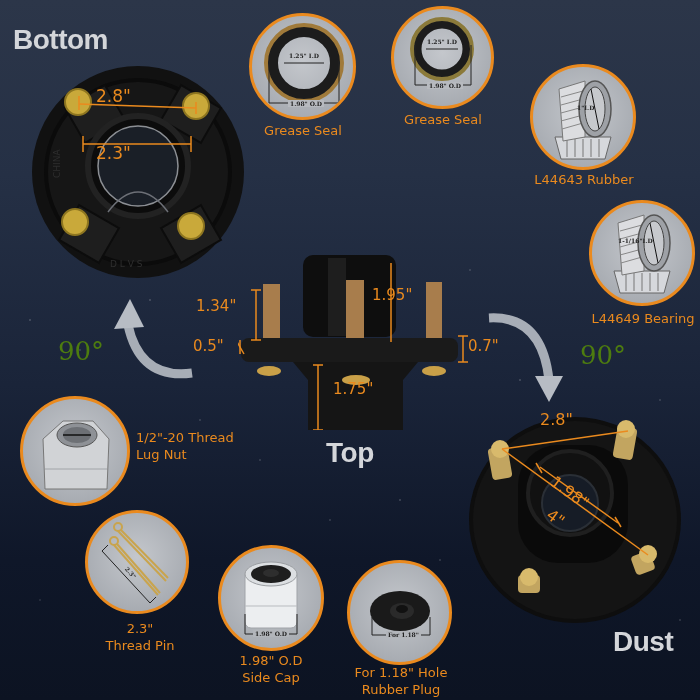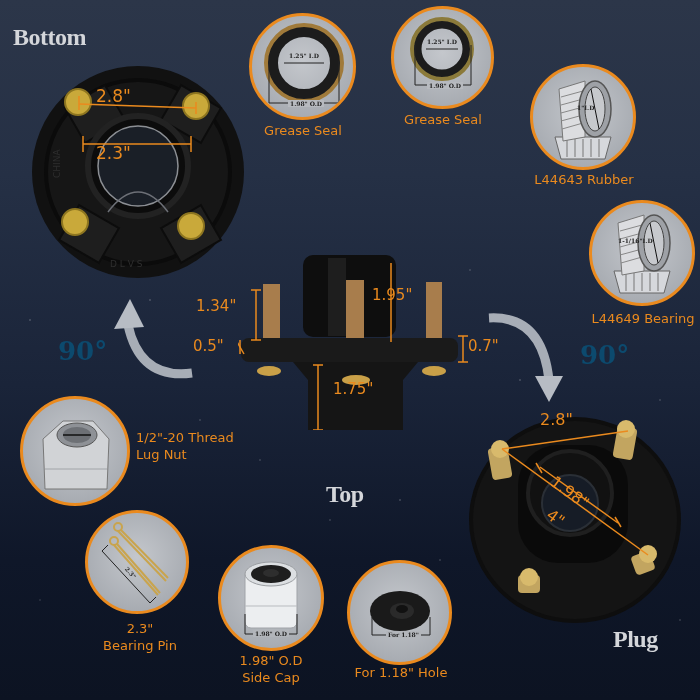--- a/index.html
+++ b/index.html
@@ -22,30 +22,30 @@
       radial-gradient(1px 1px at 520px 380px, rgba(255,255,255,.5), transparent),
       radial-gradient(1px 1px at 660px 400px, rgba(255,255,255,.4), transparent),
       radial-gradient(1px 1px at 680px 620px, rgba(255,255,255,.4), transparent),
       radial-gradient(1px 1px at 40px 600px, rgba(255,255,255,.3), transparent),
       radial-gradient(1px 1px at 330px 520px, rgba(255,255,255,.4), transparent),
       radial-gradient(1px 1px at 610px 250px, rgba(255,255,255,.4), transparent),
       radial-gradient(1px 1px at 470px 270px, rgba(255,255,255,.4), transparent);
   }
   .abs { position: absolute; }
   .view-title {
-    position: absolute; font-family: Liberation Serif, serif; font-weight: bold;
-    color: #d4d6da; font-size: 24px; letter-spacing: -0.5px;
+    position: absolute; font-family: Liberation Sans, sans-serif; font-weight: bold;
+    color: #d4d6da; font-size: 28px; letter-spacing: -0.5px;
   }
   .dim {
     position: absolute; color: #ea8a1e; font-family: "DejaVu Sans", sans-serif;
     font-size: 15px; font-weight: normal; white-space: nowrap;
   }
   .angle {
-    position: absolute; font-family: "DejaVu Serif", serif; font-weight: bold;
-    color: #0c4a6e; font-size: 26px;
+    position: absolute; font-family: "DejaVu Serif", serif; font-weight: normal;
+    color: #4d7c0f; font-size: 26px;
   }
   .part-circle {
     position: absolute; border-radius: 50%;
     background: radial-gradient(circle at 50% 45%, #c4c7cc 0%, #a9adb3 70%, #9a9ea5 100%);
     border: 3px solid #ea8a1e;
     overflow: hidden;
   }
   .part-label {
     position: absolute; color: #ea8a1e; font-family: "DejaVu Sans", sans-serif;
     font-size: 13px; text-align: center; line-height: 1.3; white-space: nowrap;
@@ -218,21 +218,21 @@
         <line x1="75" y1="115" x2="85" y2="115"></line>
         <line x1="75" y1="180" x2="85" y2="180"></line>
     </g>
   </svg>
 </div>
 <div class="dim" style="left:196px; top:297px;">1.34"</div>
 <div class="dim" style="left:193px; top:337px;">0.5"</div>
 <div class="dim" style="left:372px; top:286px;">1.95"</div>
 <div class="dim" style="left:468px; top:337px;">0.7"</div>
 <div class="dim" style="left:333px; top:380px;">1.75"</div>
-<div class="view-title" style="left:326px; top:437px;margin-top:44px;">Top</div>
+<div class="view-title" style="left:326px; top:437px;">Top</div>
 
 <div class="part-circle" style="left:20px; top:396px; width:110px; height:110px;">
   <svg width="104" height="104" viewBox="0 0 104 104">
     <path d="M20 40 L40 22 L70 22 L86 40 L84 90 L22 90 Z" fill="#d1d3d6" stroke="#777" stroke-width="1"></path>
     <ellipse cx="54" cy="36" rx="20" ry="12" fill="#8e9196" stroke="#555"></ellipse>
     <ellipse cx="54" cy="36" rx="14" ry="8" fill="#6d7075"></ellipse>
     <line x1="40" y1="36" x2="68" y2="36" stroke="#111" stroke-width="1.5"></line>
     <path d="M22 70 L84 70" stroke="#a1a4a8" stroke-width="1"></path>
   </svg>
 </div>
@@ -264,39 +264,39 @@
       <line x1="42" y1="44" x2="188" y2="150"></line>
       <line x1="80" y1="62" x2="158" y2="118"></line>
       <line x1="76" y1="58" x2="82" y2="68"></line>
       <line x1="155" y1="112" x2="161" y2="122"></line>
     </g>
   </svg>
 </div>
 <div class="dim" style="left:540px; top:410px; font-size:16px;">2.8"</div>
 <div class="dim" style="left:558px; top:472px; font-size:16px; transform:rotate(36deg); transform-origin:left top;">1.98"</div>
 <div class="dim" style="left:554px; top:505px; font-size:16px; transform:rotate(36deg); transform-origin:left top;">4"</div>
-<div class="view-title" style="left:613px; top:626px;">Plug</div>
+<div class="view-title" style="left:613px; top:626px;">Dust</div>
 
 <div class="part-circle" style="left:85px; top:510px; width:104px; height:104px;">
   <svg width="98" height="98" viewBox="0 0 98 98">
     <g stroke="#c9a44d" stroke-width="2" fill="none">
       <circle cx="30" cy="14" r="4"></circle>
       <line x1="33" y1="17" x2="80" y2="65"></line>
       <line x1="30" y1="18" x2="78" y2="68"></line>
       <circle cx="26" cy="28" r="4"></circle>
       <line x1="29" y1="31" x2="72" y2="80"></line>
       <line x1="26" y1="32" x2="70" y2="82"></line>
     </g>
     <polyline points="20,32 14,38 62,90 68,84" fill="none" stroke="#222" stroke-width="1"></polyline>
   </svg>
   <div class="tiny" style="left:36px; top:56px; transform:rotate(48deg); color:#333;">2.3"</div>
 </div>
 <div class="part-label" style="left:90px; top:621px; width:100px;">
   <div>2.3"</div>
-  <div>Bearing Pin</div>
+  <div>Thread Pin</div>
 </div>
 
 <div class="part-circle" style="left:218px; top:545px; width:106px; height:106px;">
   <svg width="100" height="100" viewBox="0 0 100 100">
     <rect x="24" y="22" width="52" height="58" rx="6" fill="#eceef0" stroke="#a0a3a8"></rect>
     <ellipse cx="50" cy="26" rx="26" ry="12" fill="#dcdfe2" stroke="#9a9da1"></ellipse>
     <ellipse cx="50" cy="26" rx="20" ry="9" fill="#1e1e1e"></ellipse>
     <ellipse cx="50" cy="25" rx="8" ry="4" fill="#2e2e2e"></ellipse>
     <line x1="24" y1="58" x2="76" y2="58" stroke="#b8bbbf"></line>
     <polyline points="24,66 24,86 76,86 76,66" fill="none" stroke="#222" stroke-width="1"></polyline>
@@ -312,13 +312,14 @@
   <svg width="99" height="99" viewBox="0 0 99 99">
     <ellipse cx="50" cy="48" rx="30" ry="20" fill="#1a1a1a"></ellipse>
     <ellipse cx="52" cy="48" rx="12" ry="8" fill="#2a2a2a"></ellipse>
     <ellipse cx="52" cy="46" rx="6" ry="4" fill="#111"></ellipse>
     <polyline points="22,54 22,72 80,72 80,54" fill="none" stroke="#222" stroke-width="1"></polyline>
   </svg>
   <div class="tiny" style="left:36px; top:68px; background:#b2b5ba; padding:0 2px;">For 1.18"</div>
 </div>
 <div class="part-label" style="left:342px; top:665px; width:118px;">
   <div>For 1.18" Hole</div>
+  <div>Rubber Plug</div>
 </div>
 
 </body></html>

